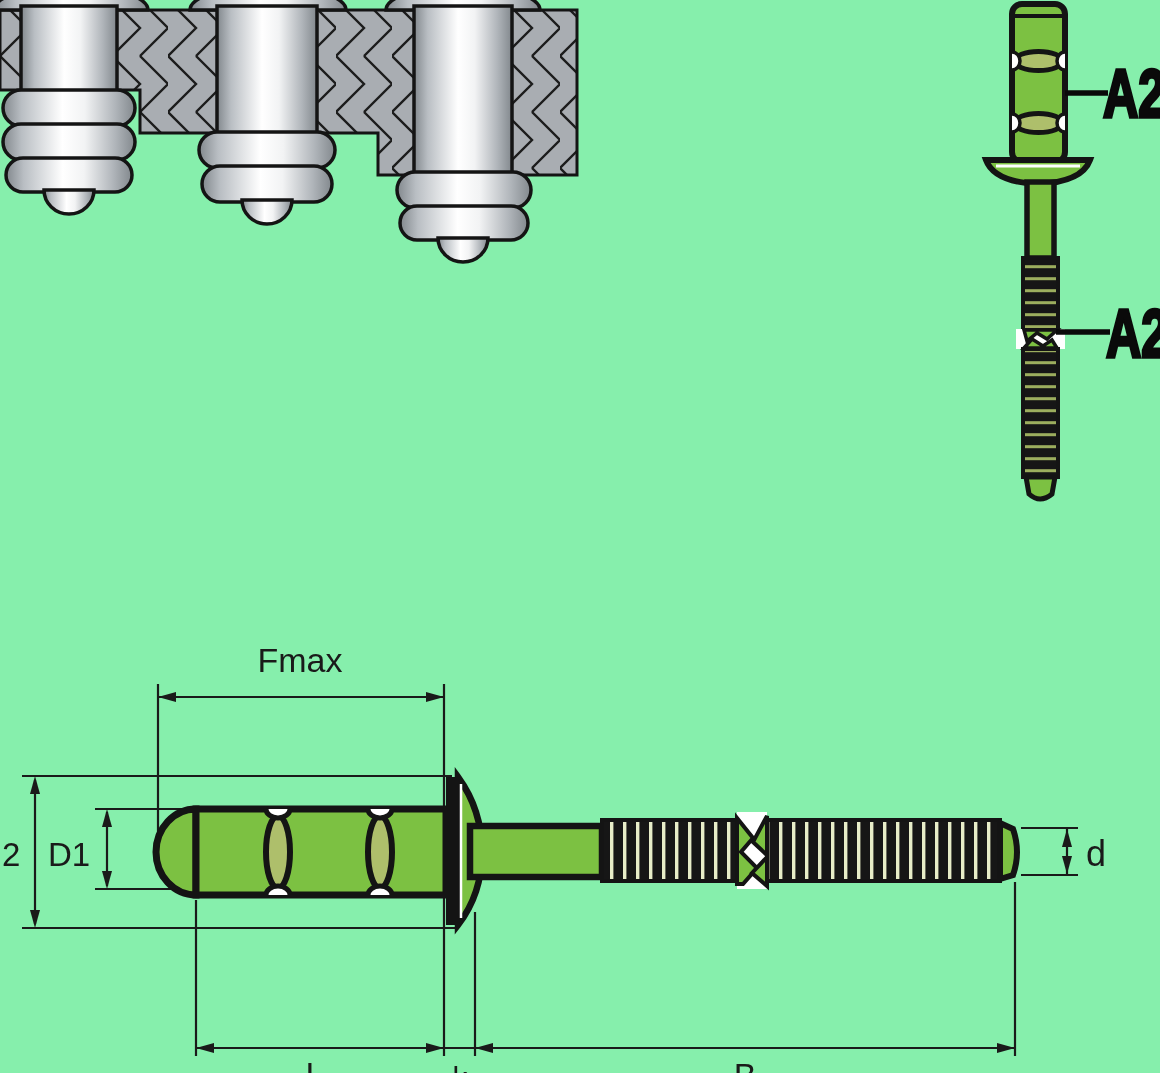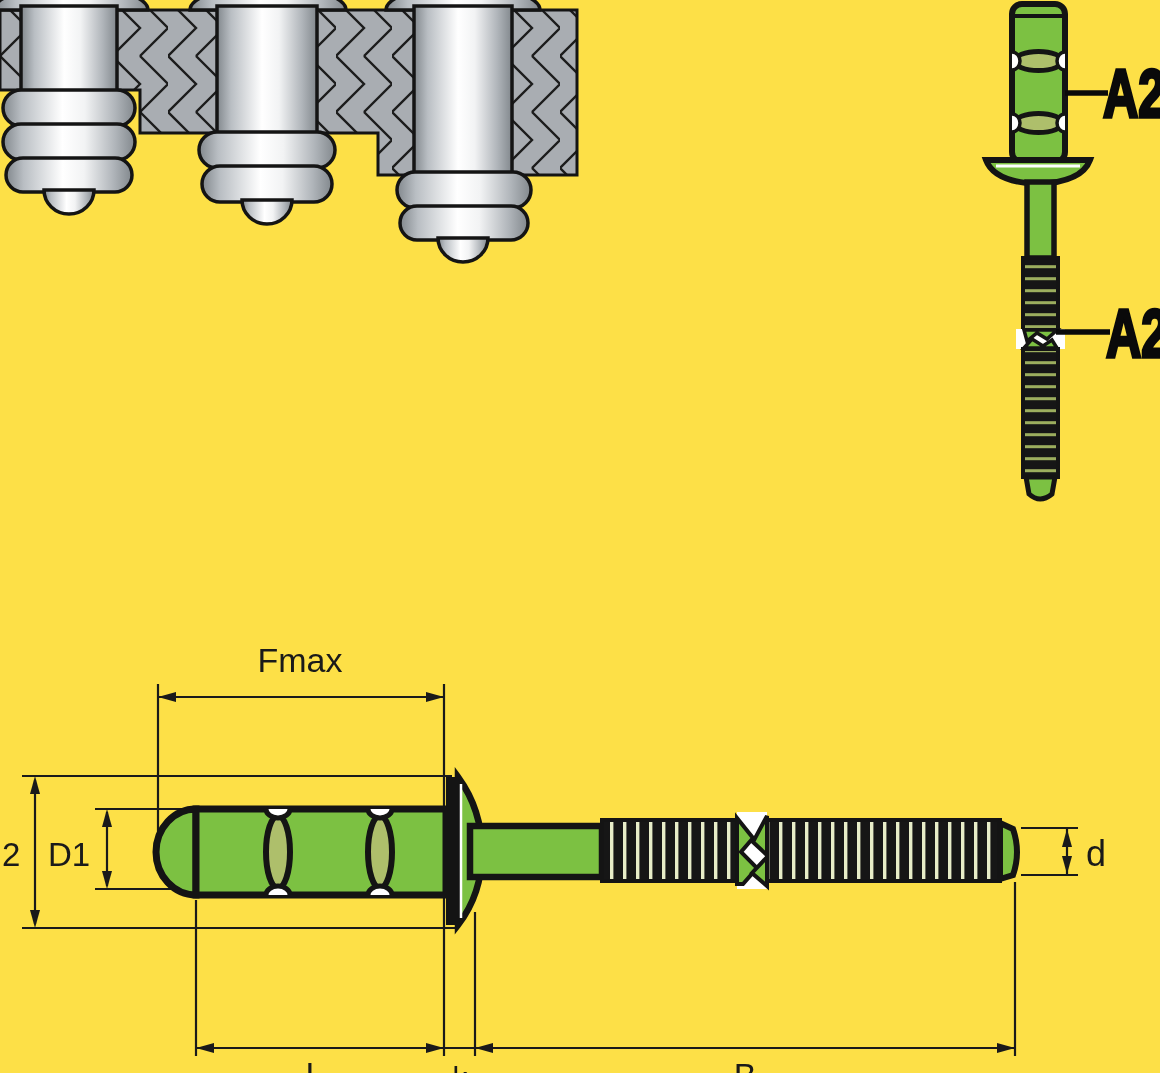--- a/index.html
+++ b/index.html
@@ -1,19 +1,19 @@
 <!DOCTYPE html>
 <html style="--rivet_green: #7cc142; --groove_olive: #aebf6b; --plate_gray: #a9adb2; --outline: #141414;"><head>
 <meta charset="utf-8">
 <style>
   html,body{margin:0;padding:0;background:#ffffff;}
   .canvas{
     position:relative;
     width:1160px;height:1073px;
-    background:#fde047;
+    background:#86efac;
     overflow:hidden;
     font-family:"Liberation Sans", sans-serif;
   }
   svg{display:block;}
   .fill-green{fill:var(--rivet_green,#7cc142);}
   .fill-olive{fill:var(--groove_olive,#aebf6b);}
   .dim-line{stroke:#1a1a1a;stroke-width:2.2;fill:none;}
   .dim-arrow{fill:#1a1a1a;stroke:none;}
   .dim-text{fill:#1a1a1a;font-family:"Liberation Sans",sans-serif;}
   .callout-text{

